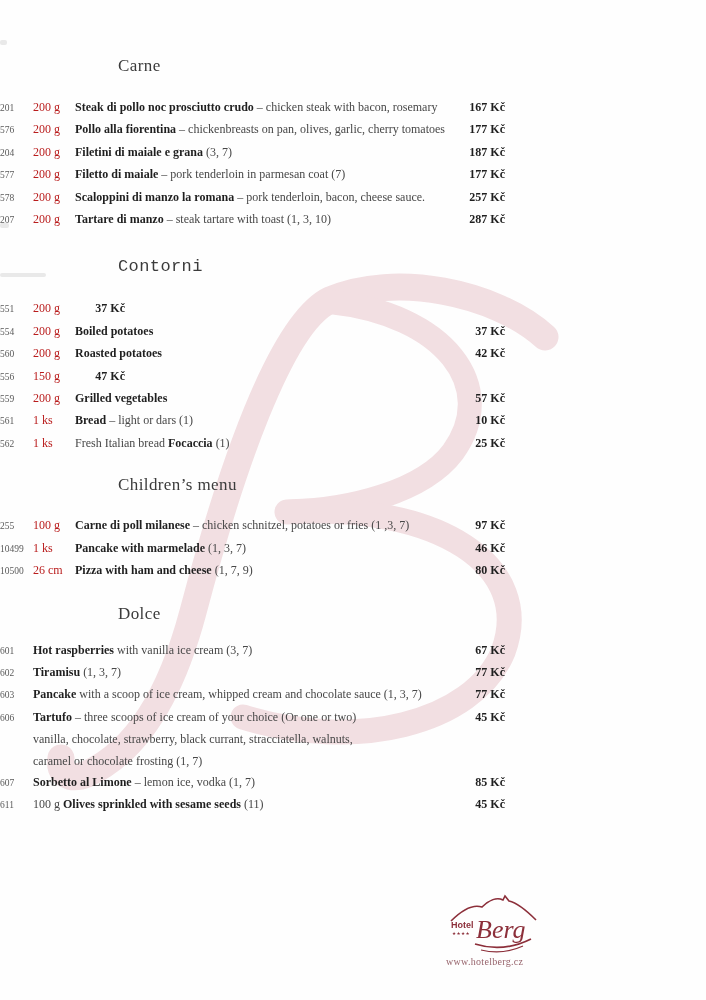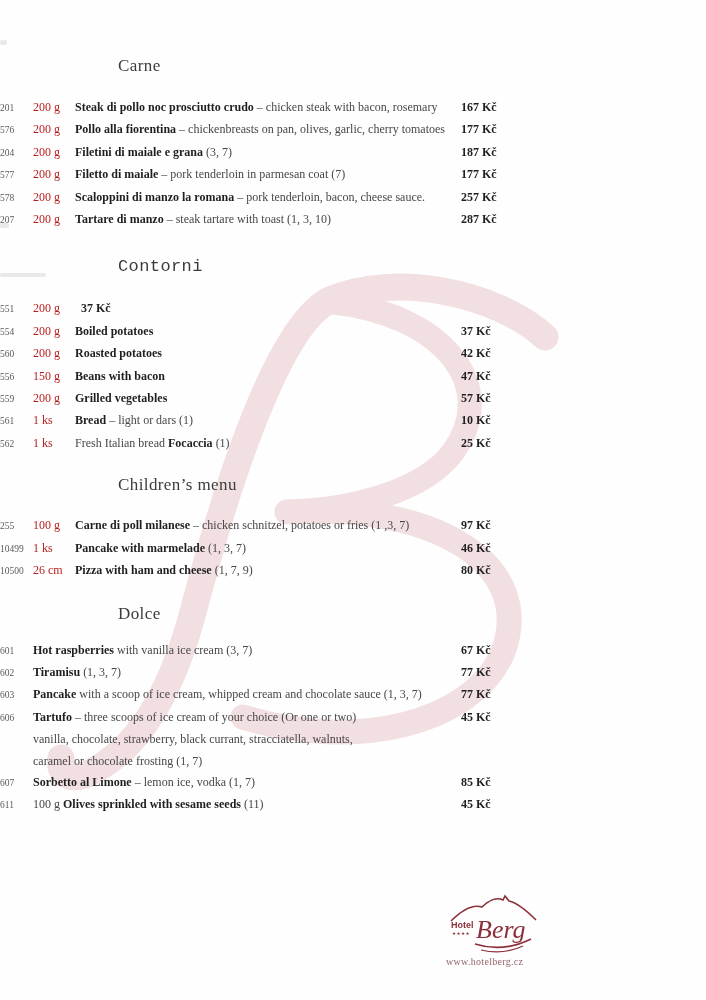--- a/index.html
+++ b/index.html
@@ -81,20 +81,21 @@
     flex: 1 1 auto;
     overflow: visible;
     color: #474747;
   }
   .text .prefix { color: #474747; font-weight: 400; }
   .text .name { color: #1f1f1f; font-weight: 700; }
   .text .desc { color: #474747; font-weight: 400; }
   .price {
     flex: 0 0 auto;
     margin-left: 6px;
+    text-align: right;
     font-weight: 700;
     color: #1f1f1f;
     min-width: 44px;
   }
   
   .logo {
     position: absolute;
     left: 446px;
     top: 894px;
     width: 96px;
@@ -186,21 +187,20 @@
         </div>
         <div class="row">
           <span class="code">560</span>
           <span class="weight">200 g</span>
           <span class="text"><span class="name">Roasted potatoes</span></span>
           <span class="price">42 Kč</span>
         </div>
         <div class="row">
           <span class="code">556</span>
           <span class="weight">150 g</span>
-          <span class="text"><span class="name">Beans with bacon</span></span>
           <span class="price">47 Kč</span>
         </div>
         <div class="row">
           <span class="code">559</span>
           <span class="weight">200 g</span>
           <span class="text"><span class="name">Grilled vegetables</span></span>
           <span class="price">57 Kč</span>
         </div>
         <div class="row">
           <span class="code">561</span>

